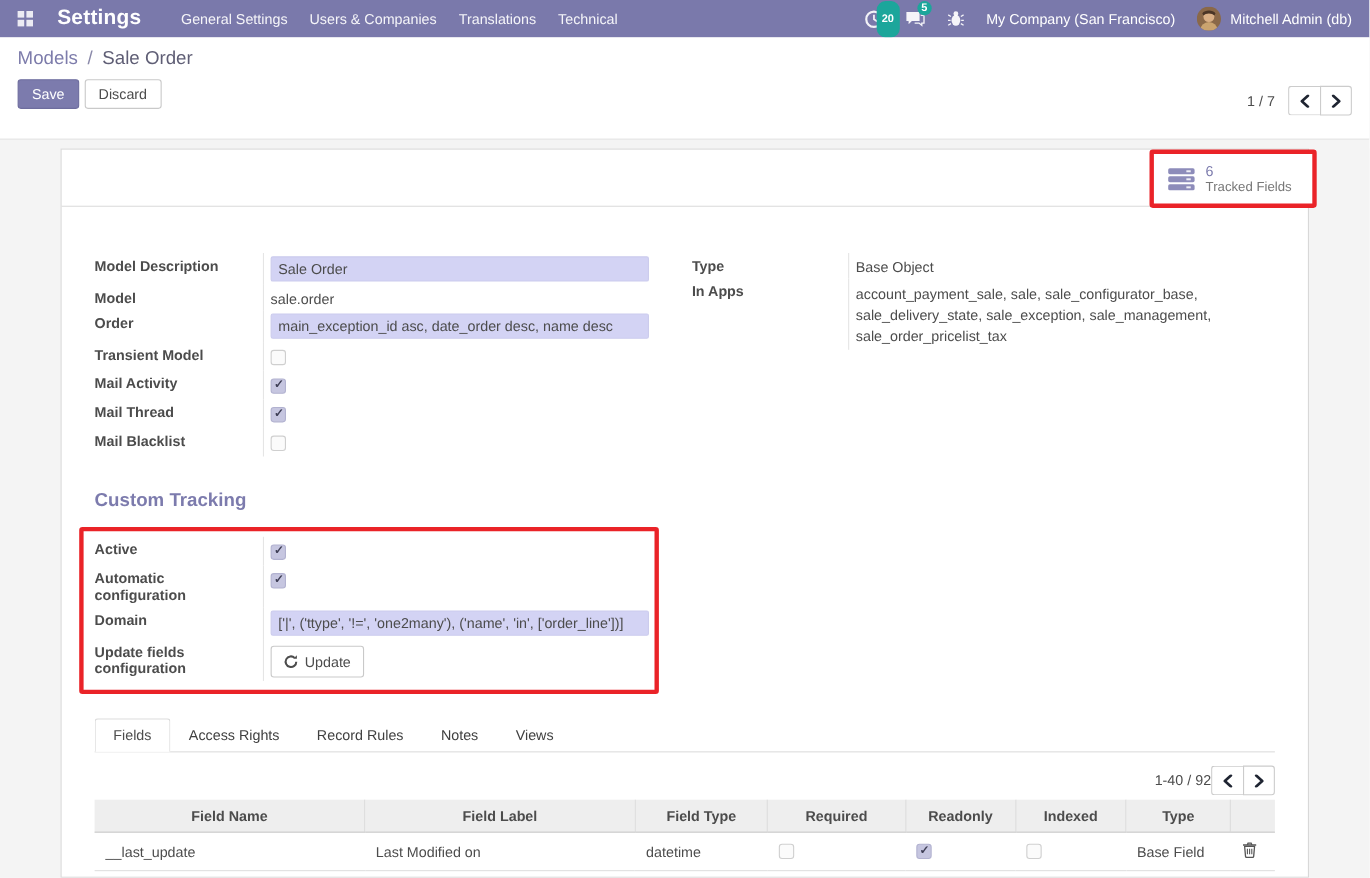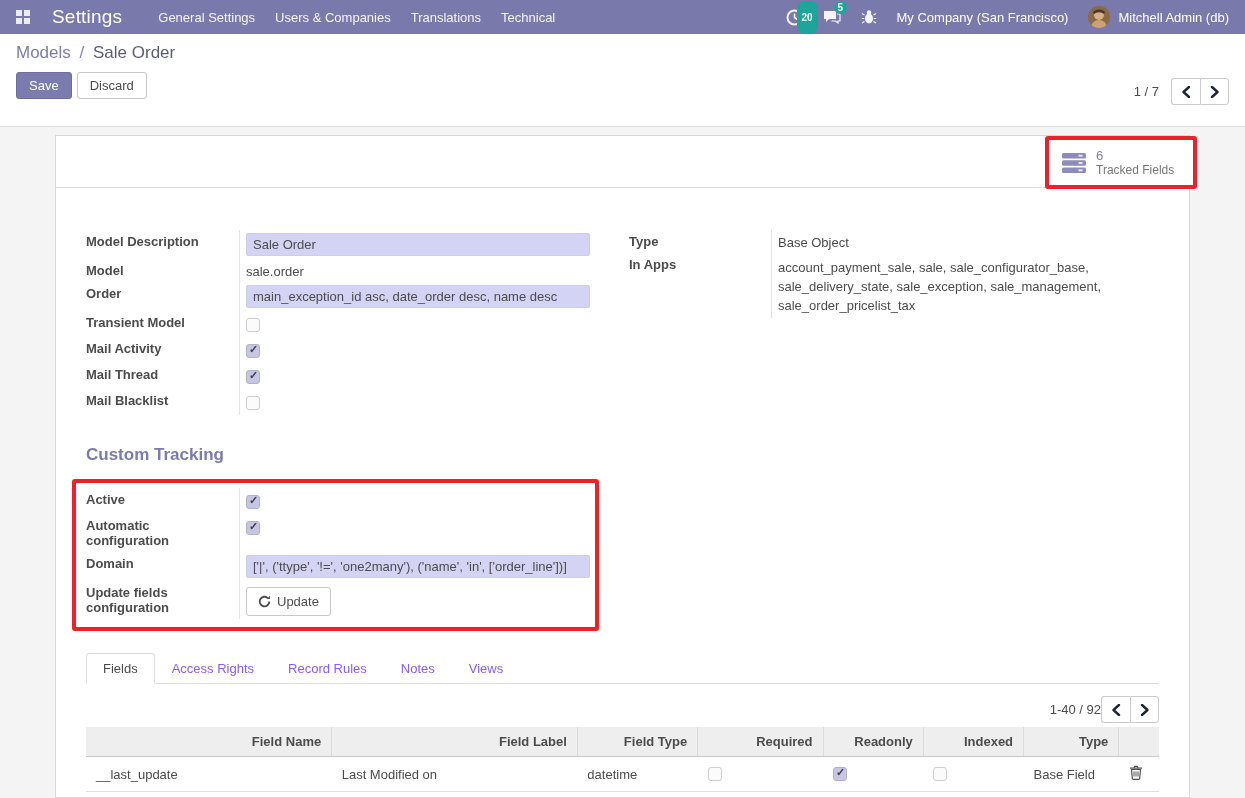--- a/index.html
+++ b/index.html
@@ -12,21 +12,21 @@
   }
 
   
   .navbar {
     height: 34px; background: #7a79ab; color: #fff;
     display: flex; align-items: center; padding: 0 16px 0 10px;
   }
   .apps-toggle { display:flex; align-items:center; padding: 0 6px; cursor:pointer; }
   .apps-grid { display:grid; grid-template-columns: 6px 6px; grid-gap: 2px; }
   .apps-grid span { width:6px; height:6px; background:rgba(255,255,255,.85); display:block; }
-  .nav-title { font-size: 19px; font-weight: 400; margin: 0 26px 0 16px; letter-spacing:.2px; }
+  .nav-title { font-size: 19px; font-weight: 700; margin: 0 26px 0 16px; letter-spacing:.2px; }
   .nav-menu { display: flex; align-items: center; height: 100%; }
   .nav-menu .menu-item {
     padding: 0 10px; height: 100%; display:flex; align-items:center;
     color: rgba(255,255,255,.92); cursor: pointer; font-size: 13px;
   }
   .nav-right { margin-left: auto; display: flex; align-items: center; gap: 20px; }
   .systray-item { position: relative; display:flex; align-items:center; cursor:pointer; }
   .badge {
     position: absolute; top: -8px; left: 11px; background: #1ca69b; color:#fff;
     font-size: 10px; line-height: 13px; padding: 10px 5px; border-radius: 8px; font-weight:700;
@@ -117,35 +117,35 @@
   }
   .tracking-annotation {
     border: 4px solid #ea2328; border-radius: 3px; margin-left: -14px;
     width: 527px; padding: 5px 0 8px 10px;
   }
   .btn-update { display: inline-flex; align-items: center; gap: 6px; padding: 5px 11px; }
 
   
   .tabs { margin-top: 22px; border-bottom: 1px solid #ddd; display: flex; padding-left: 0; }
   .tab {
-    padding: 7px 16px; cursor: pointer; color: #8b5cf6; font-size: 13px;
+    padding: 7px 16px; cursor: pointer; color: #404040; font-size: 13px;
     border: 1px solid transparent; margin-bottom: -1px; border-radius: 3px 3px 0 0;
   }
   .tab.active {
     color: #4c4c4c; background: #fff; border-color: #ddd; border-bottom-color: #fff;
   }
 
   
   .table-pager {
     display: flex; justify-content: flex-end; align-items: center; gap: 0;
     margin: 12px 0 4px 0;
   }
   table.fields-table { width: 100%; border-collapse: collapse; }
   .fields-table th {
-    background: #eee; text-align: right; font-weight: 700; color: #4c4c4c;
+    background: #eee; text-align: center; font-weight: 700; color: #4c4c4c;
     padding: 7px 10px; border-bottom: 1px solid #c9c9c9; border-left: 1px solid #dcdcdc;
     font-size: 13px; white-space: nowrap;
   }
   .fields-table th:first-child { border-left: none; }
   .fields-table td { padding: 8px 10px; border-bottom: 1px solid #dfdfdf; vertical-align: middle; }
   .fields-table td .checkbox { margin-top: 0; }
   .col-w1 { width: 245px; } .col-w2 { width: 245px; } .col-w3 { width: 120px; }
   .col-w4 { width: 125px; } .col-w5 { width: 100px; } .col-w6 { width: 100px; }
   .col-w7 { width: 95px; }  .col-w8 { width: 40px; }
   .trash-btn { cursor: pointer; display: inline-flex; }

